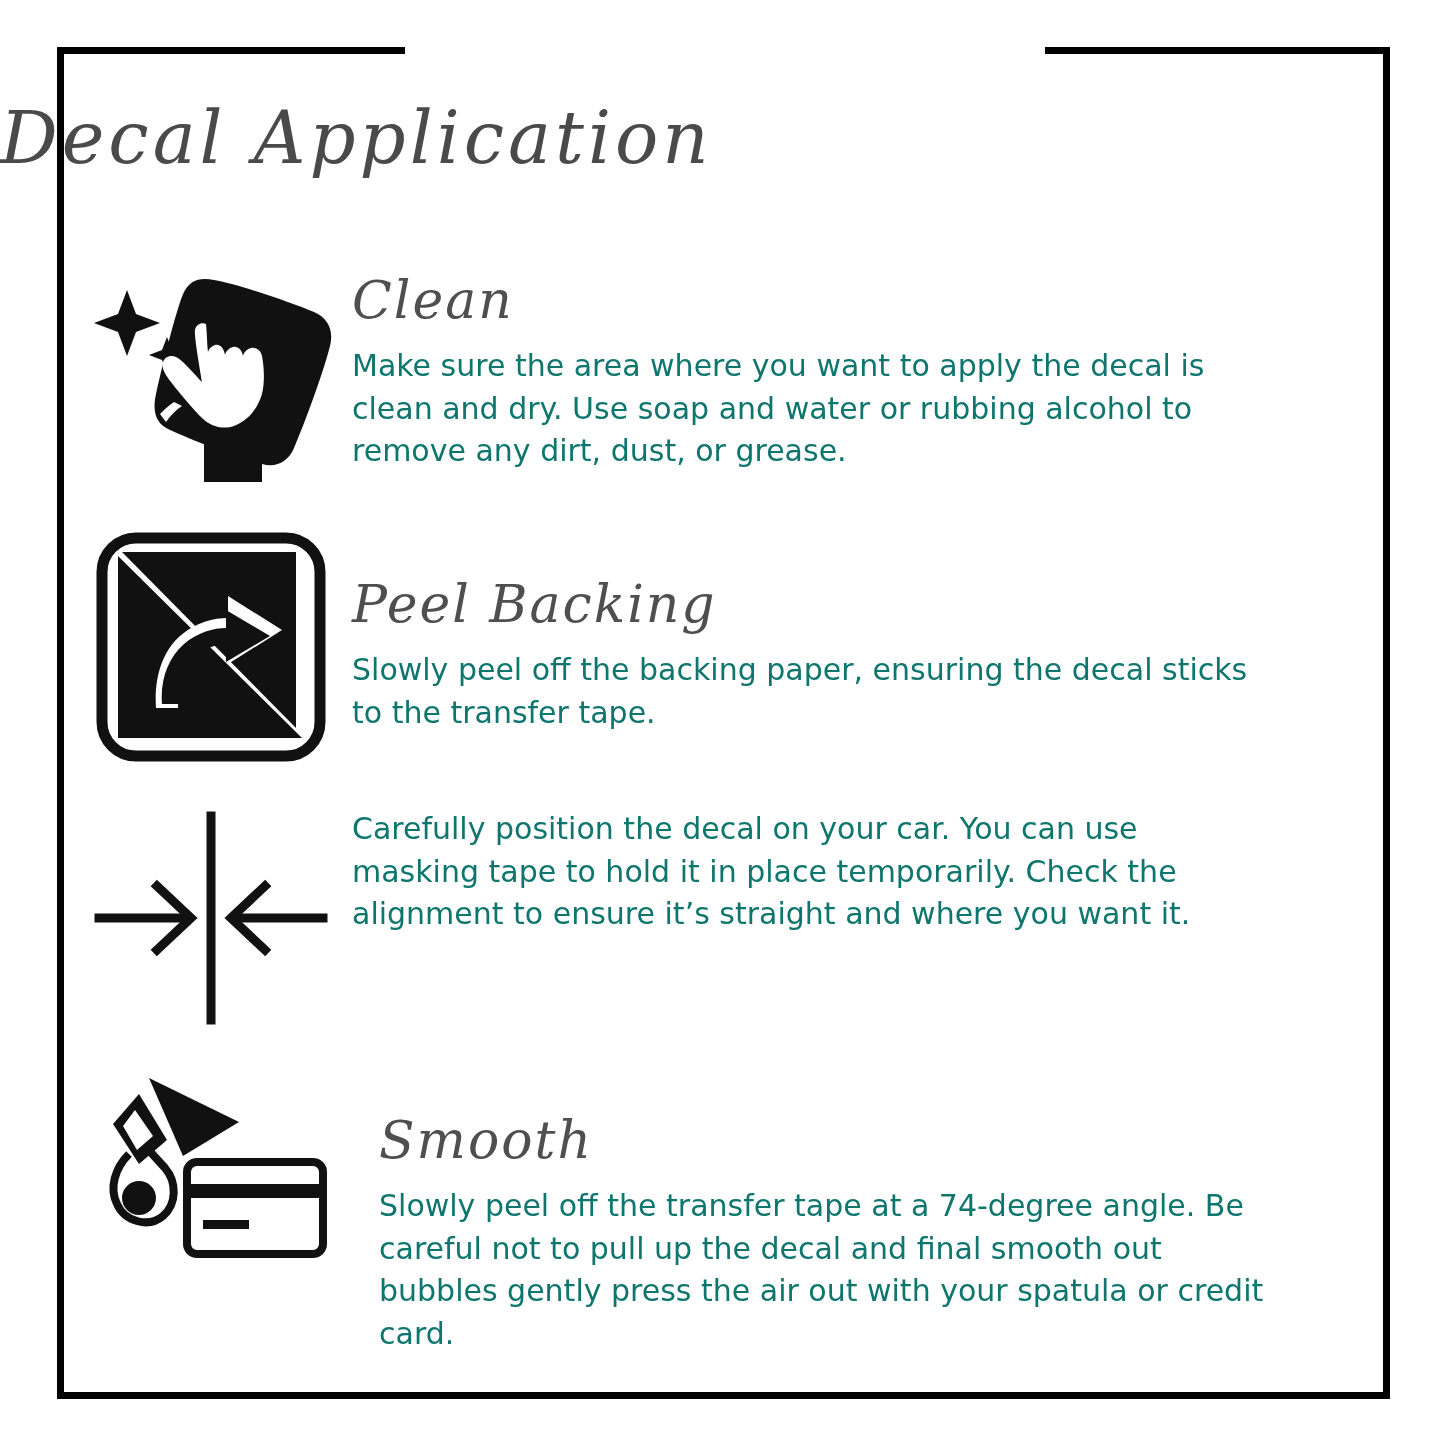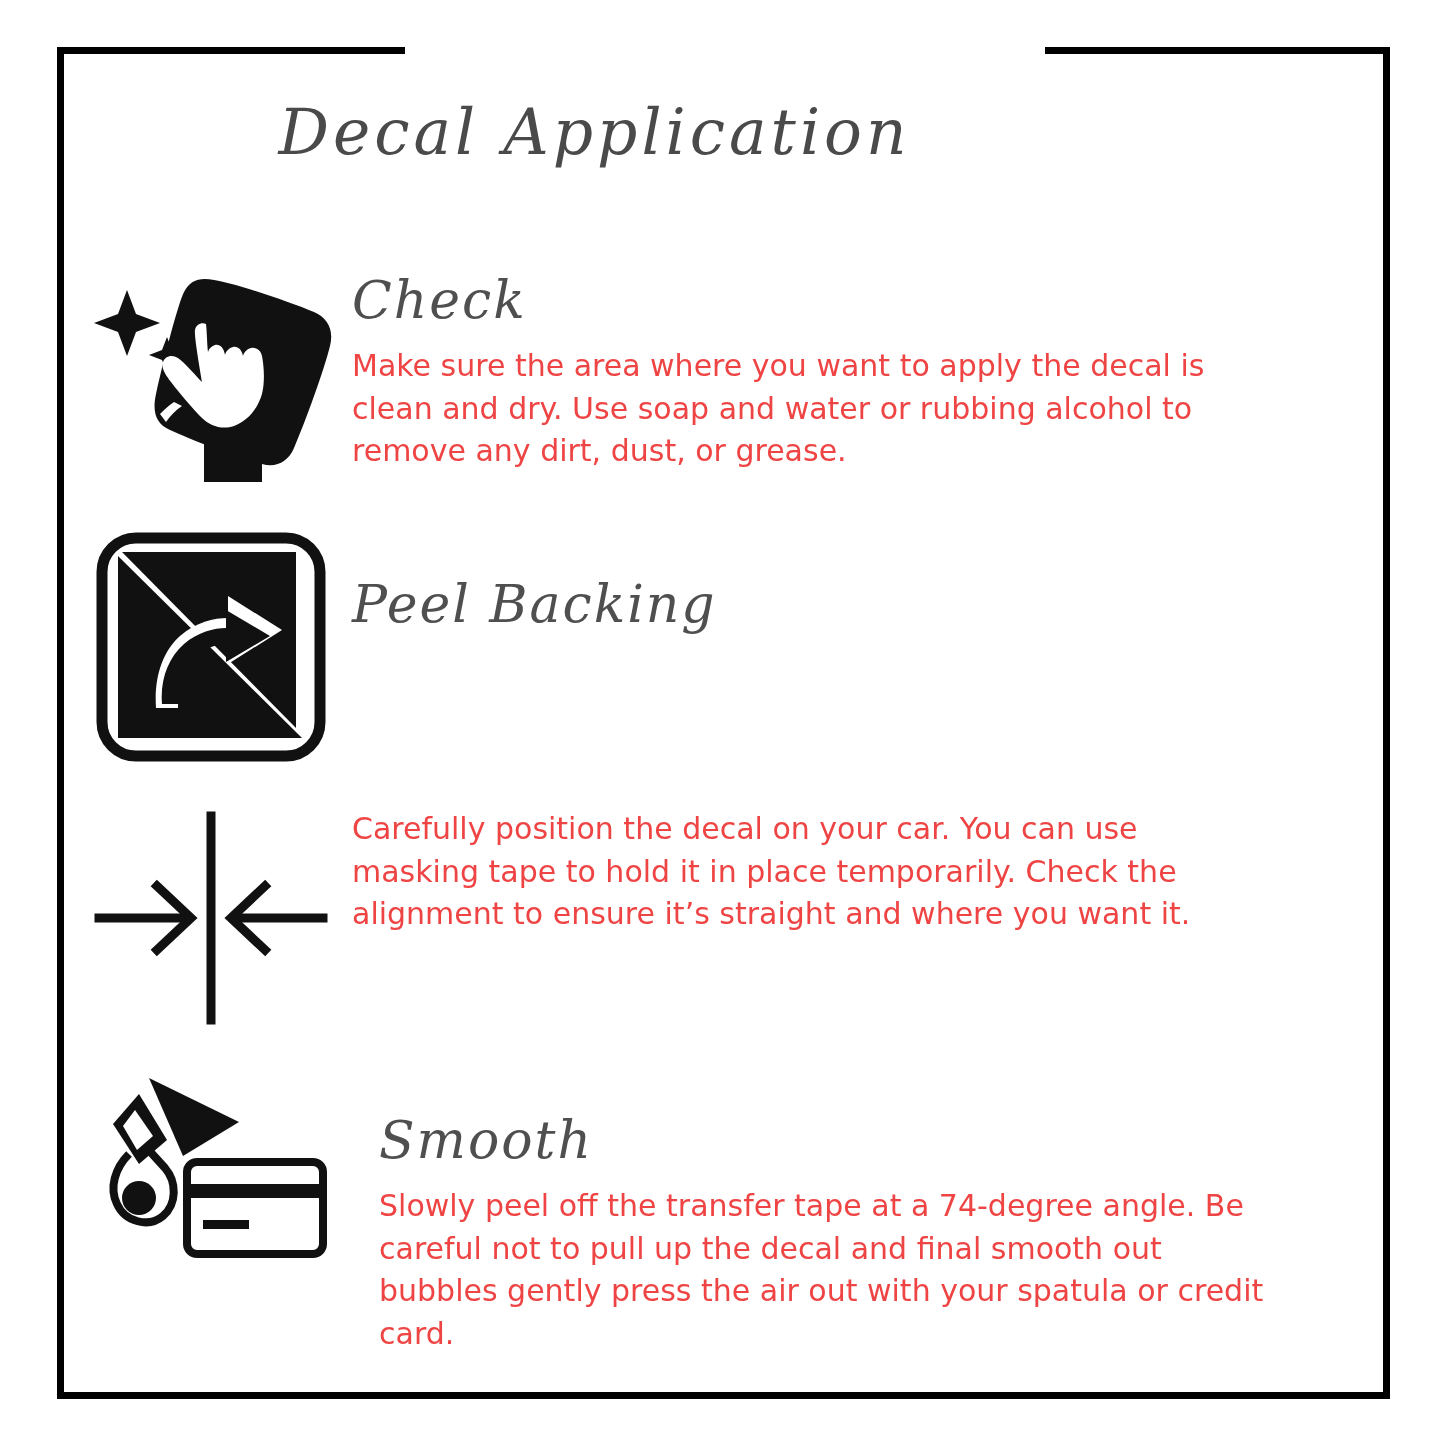--- a/index.html
+++ b/index.html
@@ -63,24 +63,23 @@
     width: 345px;
     height: 7px;
     background: #000;
   }
 
   .title {
     position: absolute;
     left: 0;
     top: 96px;
     width: 1189px;
-    text-align: center;
     font-family: "DejaVu Serif", serif;
     font-style: italic;
-    font-size: 63px;
+    font-size: 72px;
     letter-spacing: 4px;
     color: #4a4a4a;
     font-weight: 400;
   }
 
   .steps {
     position: absolute;
     left: 0;
     top: 252px;
     width: 1445px;
@@ -115,21 +114,21 @@
     color: #4f4f4f;
     letter-spacing: 2px;
     line-height: 1.1;
     margin: 0 0 16px 0;
   }
 
   .step-body {
     font-family: "DejaVu Sans", sans-serif;
     font-size: 30px;
     line-height: 1.42;
-    color: #ef4444;
+    color: #0f766e;
     margin: 0;
     max-width: 900px;
   }
 
   
   .step-clean { margin-top: 0px; }
   .step-clean .step-heading { margin-top: 20px; }
   .step-peel { margin-top: 30px; }
   .step-peel .step-heading { margin-top: 44px; }
   .step-align { margin-top: 46px; }
@@ -168,39 +167,40 @@
               <path fill="#ffffff" d="M120 72 C116 70 110 72 109 78 C108 84 114 118 116 130 C110 124 98 110 92 106 C86 102 79 104 77 110 C75 116 79 122 85 130 C94 142 108 158 116 166 C124 174 136 178 148 174 C162 169 172 156 176 142 C179 130 178 114 176 104 C175 98 170 95 165 96 C161 97 158 100 157 104 C156 98 152 94 147 95 C143 96 140 99 139 103 C138 96 134 92 129 93 C126 94 123 96 122 100 C121 92 121 80 120 72 Z"></path>
 
               <path d="M118 176 L118 230 L176 230 L176 176 C160 184 136 184 118 176 Z"></path>
 
               <path fill="#ffffff" d="M88 150 C82 154 78 158 74 162 L80 170 C84 164 90 158 96 154 Z"></path>
             </g>
           </svg>
         </span>
       </div>
       <div class="text-col">
-        <div class="step-heading">Check</div>
+        <div class="step-heading">Clean</div>
         <p class="step-body">Make sure the area where you want to apply the decal is clean and dry. Use soap and water or rubbing alcohol to remove any dirt, dust, or grease.</p>
       </div>
     </div>
 
     <div class="step step-peel">
       <div class="icon-col">
         <span>
           <svg width="230" height="230" viewBox="0 0 230 230" aria-hidden="true">
             <rect x="6" y="6" width="218" height="218" rx="34" ry="34" fill="none" stroke="#111111" stroke-width="11"></rect>
             <path d="M22 24 L22 206 L206 206 Z" fill="#111111"></path>
             <path d="M26 20 L200 20 L200 196 Z" fill="#111111"></path>
             <path fill="#ffffff" d="M60 176 C58 146 66 120 84 104 C100 90 118 86 132 86 L132 64 L186 98 L132 132 L132 110 C118 110 104 116 96 128 C86 142 82 158 82 176 Z"></path>
             <path fill="#111111" d="M66 172 C64 148 72 126 88 112 C102 100 118 96 130 96 L130 78 L174 104 L130 130 L130 112 C118 112 106 118 98 128 C88 142 86 156 86 172 Z"></path>
           </svg>
         </span>
       </div>
       <div class="text-col">
         <div class="step-heading">Peel Backing</div>
+        <p class="step-body">Slowly peel off the backing paper, ensuring the decal sticks to the transfer tape.</p>
       </div>
     </div>
 
     <div class="step step-align">
       <div class="icon-col">
         <span>
           <svg width="240" height="220" viewBox="0 0 240 220" aria-hidden="true">
             <g stroke="#111111" stroke-width="9" fill="none" stroke-linecap="square">
               <line x1="120" y1="8" x2="120" y2="212"></line>
               <line x1="8" y1="110" x2="96" y2="110"></line>

